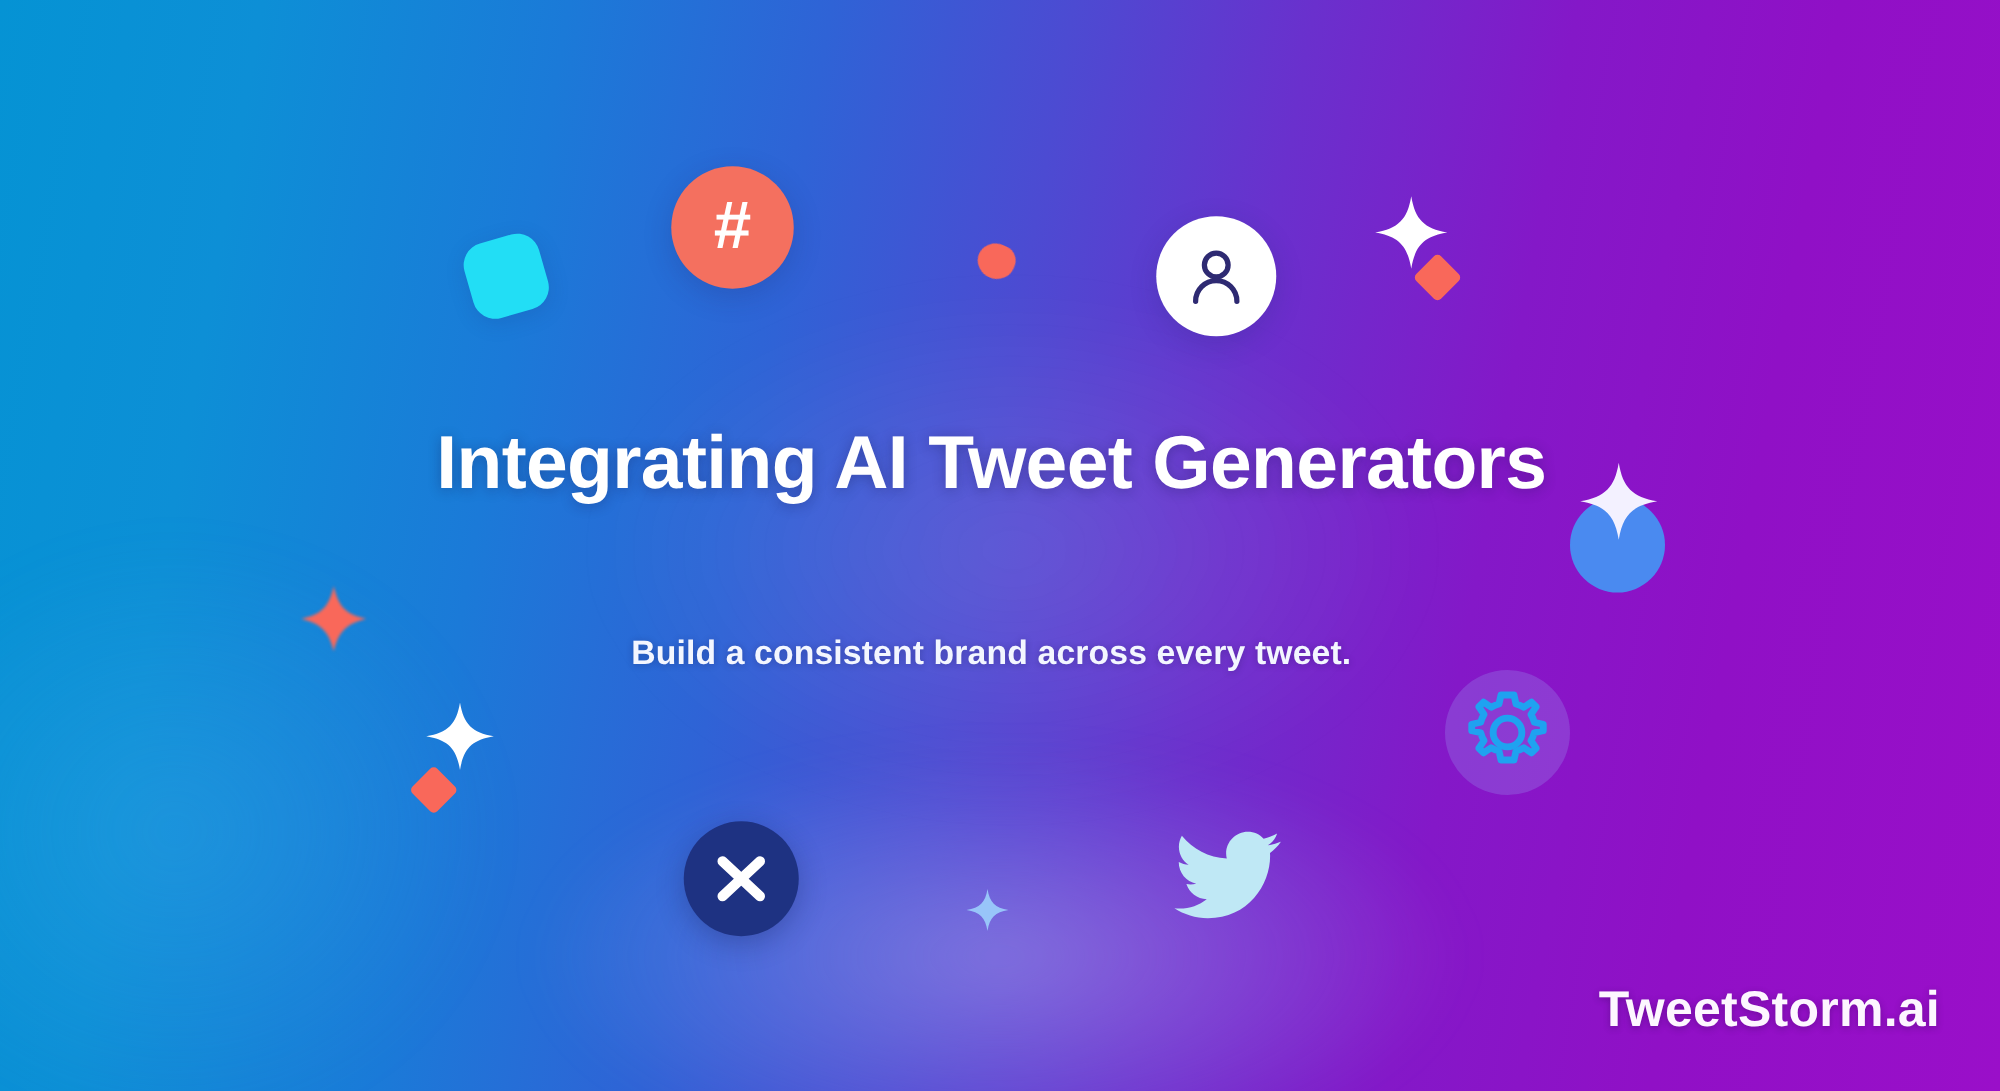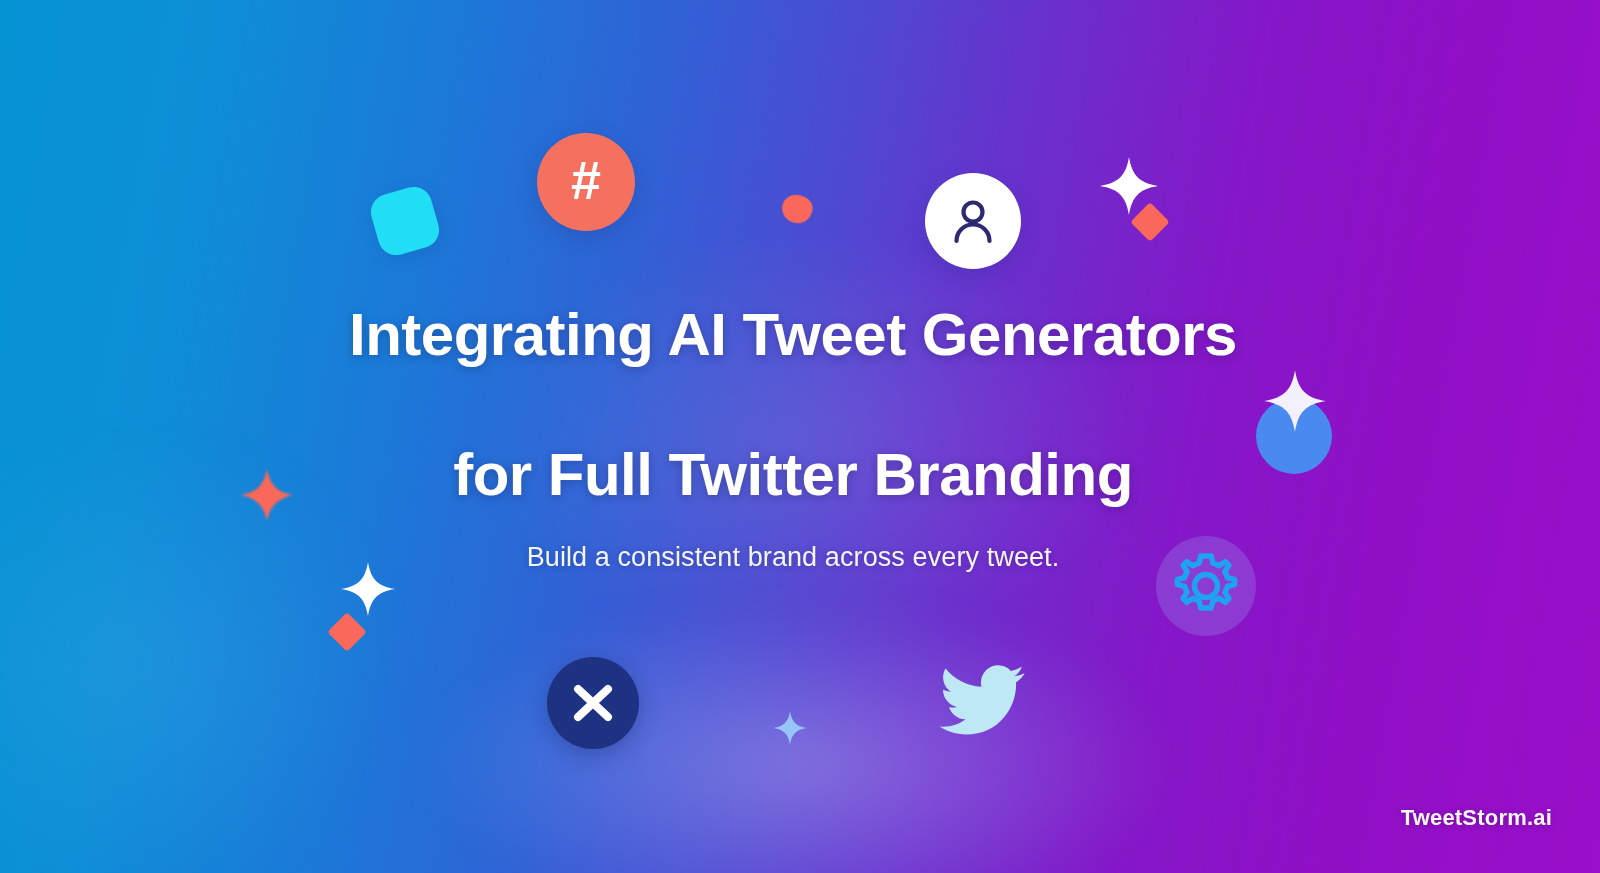--- a/index.html
+++ b/index.html
@@ -60,31 +60,31 @@
     font-size:60px;
     font-weight:bold;
     line-height:1.17;
     letter-spacing:-0.5px;
     text-shadow:0 2px 10px rgba(20,20,70,0.30);
   }
   .subtitle {
     margin-top:32px;
     color:#f3f6ff;
     font-size:27px;
-    font-weight:normal;
+    font-weight:bold;
     letter-spacing:0.1px;
     text-shadow:0 1px 6px rgba(20,20,70,0.28);
   }
 
   
   .brand {
     position:absolute;
     right:48px; bottom:42px;
     color:#fdf6ff;
-    font-size:22px;
+    font-size:40px;
     font-weight:bold;
     letter-spacing:0.2px;
     z-index:40;
     text-shadow:0 1px 6px rgba(30,0,60,0.30);
   }
 
   
   .deco { position:absolute; z-index:20; }
 
   
@@ -238,20 +238,19 @@
   </svg>
 
   <svg class="deco sparkle-small" viewBox="0 0 60 60">
     <path d="M30 2 C33 20 40 27 58 30 C40 33 33 40 30 58 C27 40 20 33 2 30 C20 27 27 20 30 2 Z" fill="#9fd6ff"></path>
   </svg>
 
   <div class="content">
     <h1 class="headline">
       <span>Integrating AI Tweet Generators</span><br>
       <br>
-      <span>for Full Twitter Branding</span>
     </h1>
     <p class="subtitle">Build a consistent brand across every tweet.</p>
   </div>
 
   <div class="brand">TweetStorm.ai</div>
 
 </div>
 
 </body></html>

